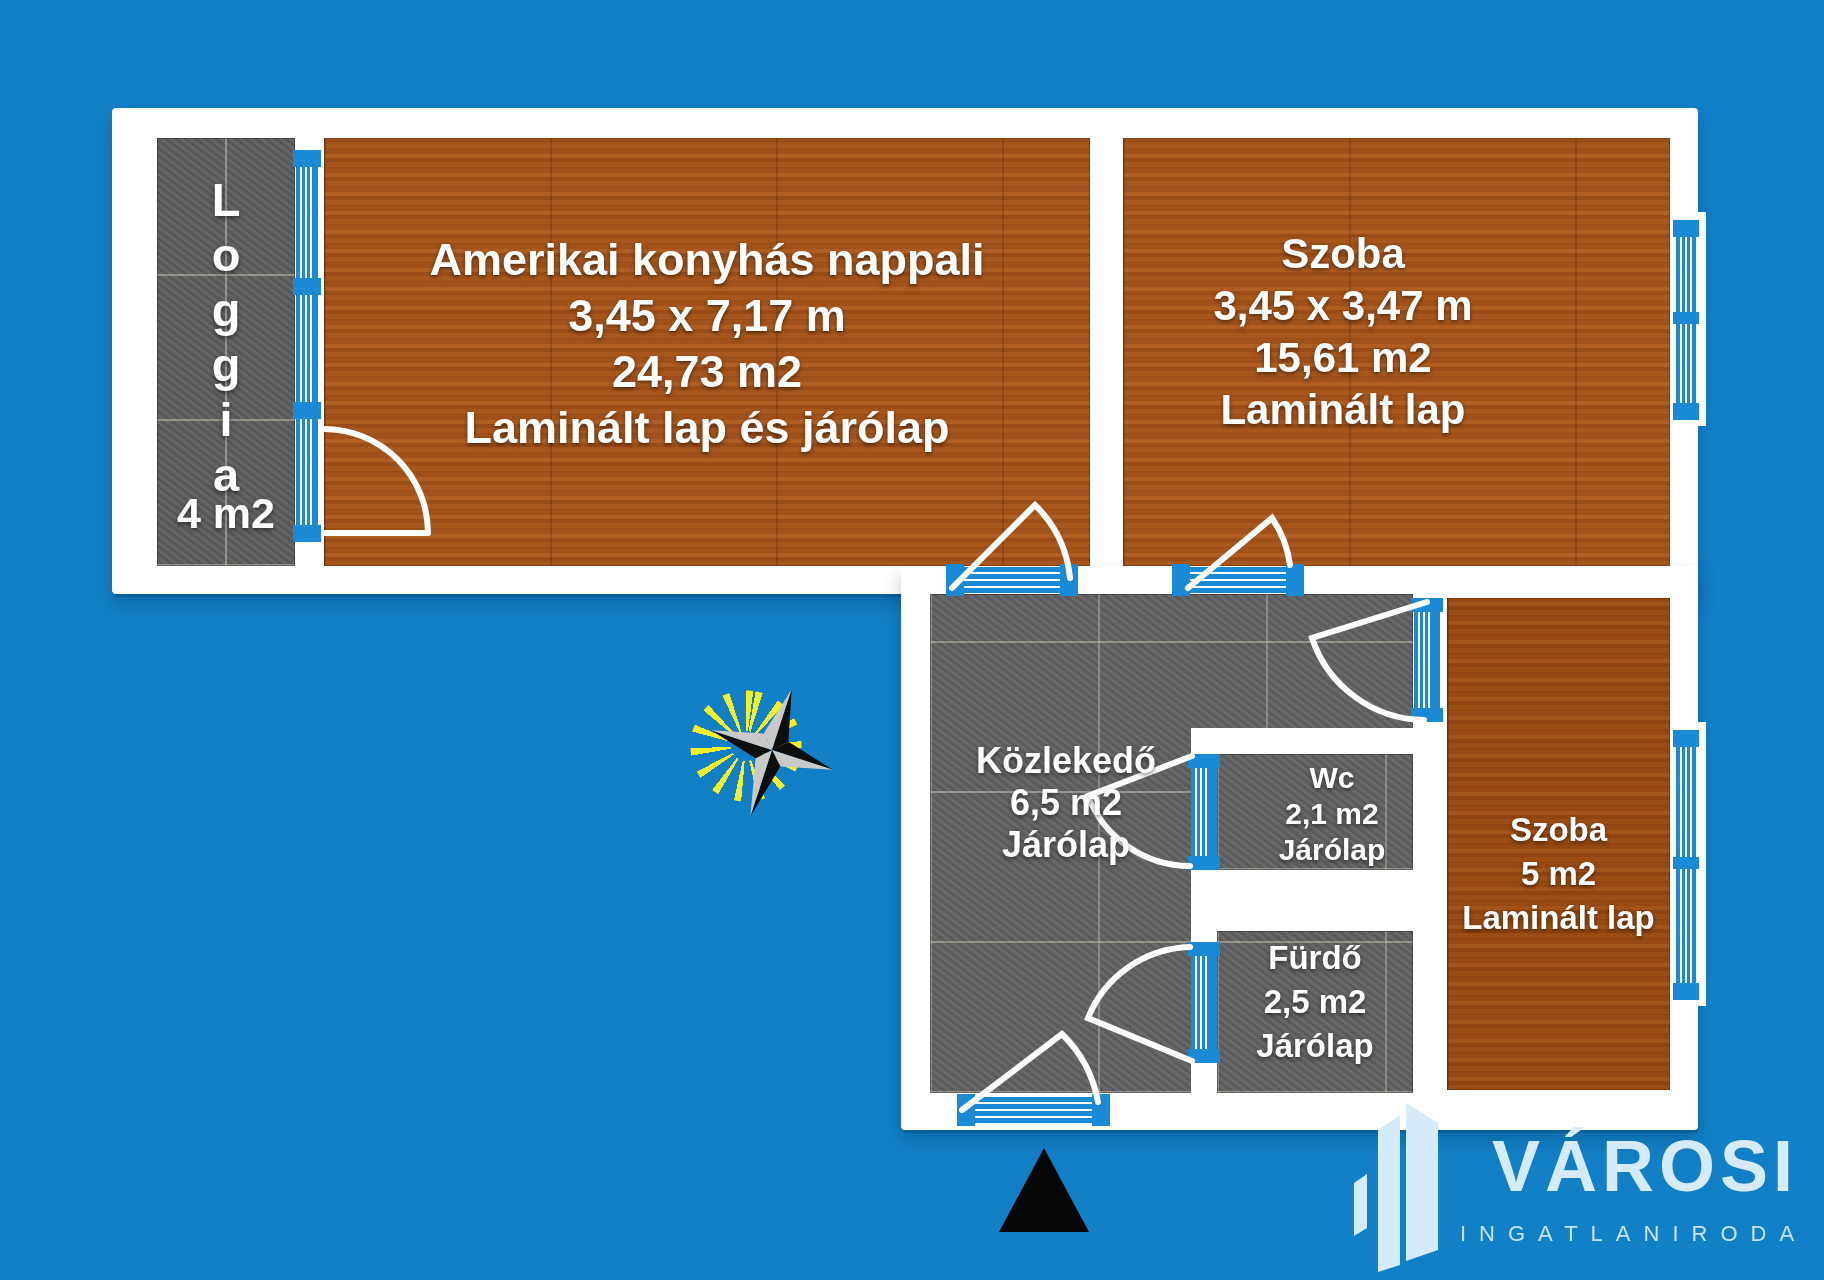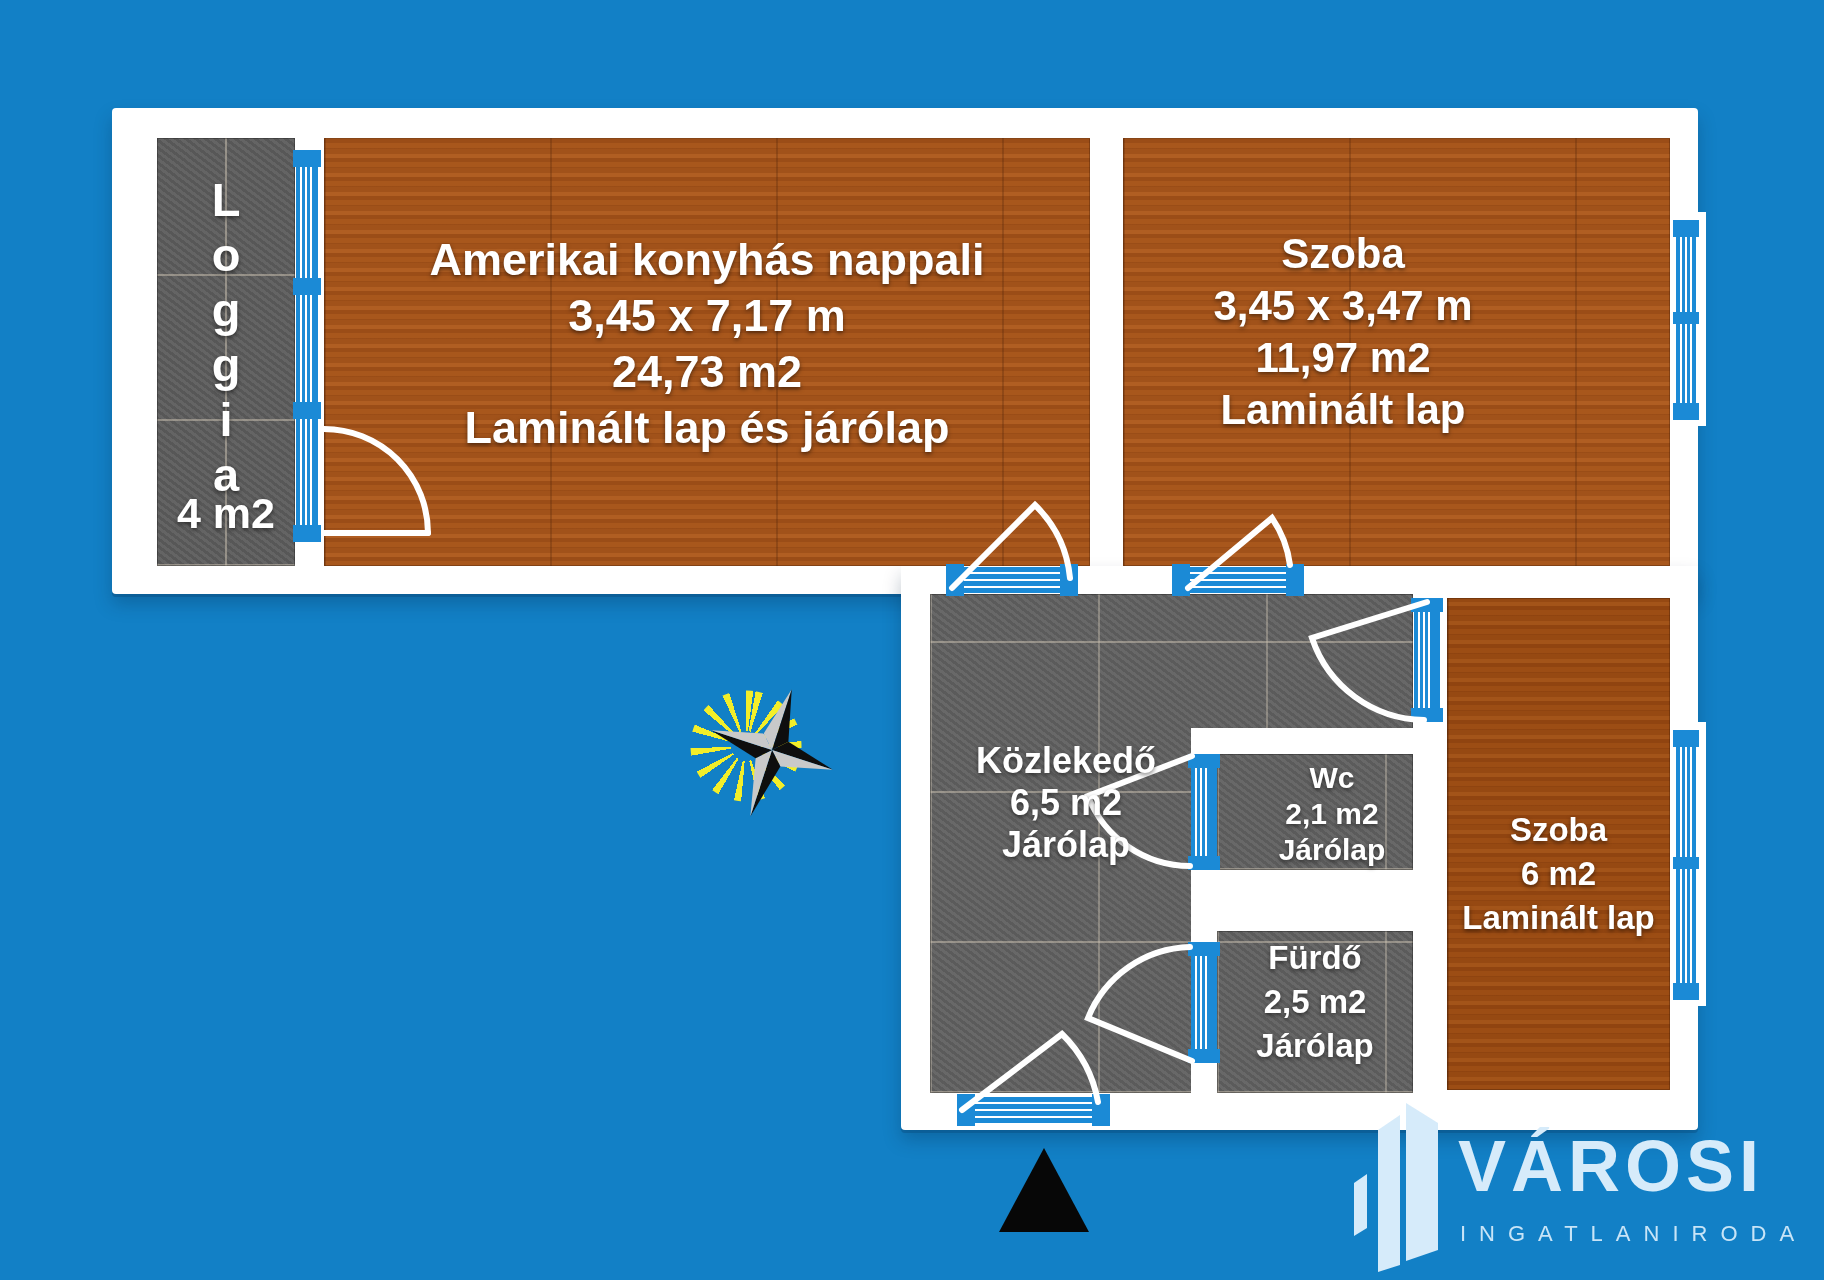--- a/index.html
+++ b/index.html
@@ -136,21 +136,21 @@
   <div class="room-label" style="left:324px;top:232px;width:766px;font-size:45px;line-height:56px;">
     <div>Amerikai konyhás nappali</div>
     <div>3,45 x 7,17 m</div>
     <div>24,73 m2</div>
     <div>Laminált lap és járólap</div>
   </div>
 
   <div class="room-label" style="left:1123px;top:228px;width:440px;font-size:42px;line-height:52px;">
     <div>Szoba</div>
     <div>3,45 x 3,47 m</div>
-    <div>11,97  m2</div>
+    <div>15,61  m2</div>
     <div>Laminált lap</div>
   </div>
 
   <div class="room-label" style="left:930px;top:740px;width:272px;font-size:36px;line-height:42px;">
     <div>Közlekedő</div>
     <div>6,5 m2</div>
     <div>Járólap</div>
   </div>
 
   <div class="room-label" style="left:1217px;top:760px;width:230px;font-size:30px;line-height:36px;">
@@ -160,21 +160,21 @@
   </div>
 
   <div class="room-label" style="left:1217px;top:936px;width:196px;font-size:33px;line-height:44px;">
     <div>Fürdő</div>
     <div>2,5 m2</div>
     <div>Járólap</div>
   </div>
 
   <div class="room-label" style="left:1447px;top:808px;width:223px;font-size:33px;line-height:44px;">
     <div>Szoba</div>
-    <div>6 m2</div>
+    <div>5 m2</div>
     <div>Laminált lap</div>
   </div>
 
   <div class="burst" style="left:668px;top:668px;width:156px;height:156px;"></div>
   <svg width="200" height="200" style="left:672px;top:650px;">
     <g transform="translate(100,100) rotate(18)">
       <polygon points="0,-64 0,0 -13,-13" fill="#c9c9c9"></polygon>
       <polygon points="0,-64 0,0 13,-13" fill="#0e0e0e"></polygon>
       <polygon points="64,0 0,0 13,-13" fill="#0e0e0e"></polygon>
       <polygon points="64,0 0,0 13,13" fill="#c9c9c9"></polygon>
@@ -186,16 +186,16 @@
   </svg>
 
 
   <div class="north" style="left:999px;top:1148px;"></div>
 
   <svg width="110" height="180" style="left:1348px;top:1095px;">
     <polygon points="6,88 19,79 19,133 6,141" fill="#d6ebfa"></polygon>
     <polygon points="30,35 52,20 52,170 30,177" fill="#d6ebfa"></polygon>
     <polygon points="58,8 90,28 90,155 58,166" fill="#d6ebfa"></polygon>
   </svg>
-  <div class="brand" style="left:1458px;top:1130px;">VÁROSI</div>
+  <div class="brand" style="left:1492px;top:1130px;">VÁROSI</div>
   <div class="brand-sub" style="left:1460px;top:1206px;">INGATLANIRODA</div>
 
 </div>
 
 </body></html>

